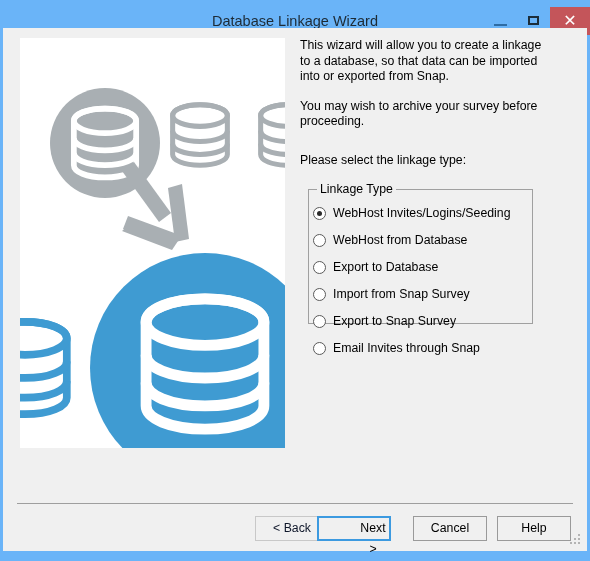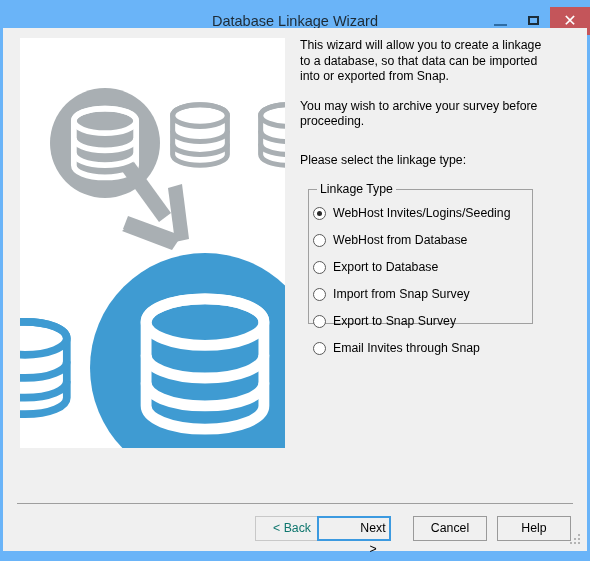--- a/index.html
+++ b/index.html
@@ -159,21 +159,21 @@
     background: #f0f0f0;
     border: 1px solid #9a9a9a;
     box-sizing: border-box;
     font-size: 12.3px;
     color: #000000;
     text-align: center;
     line-height: 23px;
     cursor: default;
     font-family: "Liberation Sans", sans-serif;
   }
-  #btn-back { left: 252px; color: #0f766e; border-color: #c8c8c8; }
+  #btn-back { left: 252px; color: #0f172a; border-color: #c8c8c8; }
   #btn-next {
     left: 314px;
     border: 2px solid #3c9ae0;
     line-height: 21px;
     padding-left: 38px;
   }
   #btn-cancel { left: 410px; }
   #btn-help { left: 494px; }
   
   #grip {

